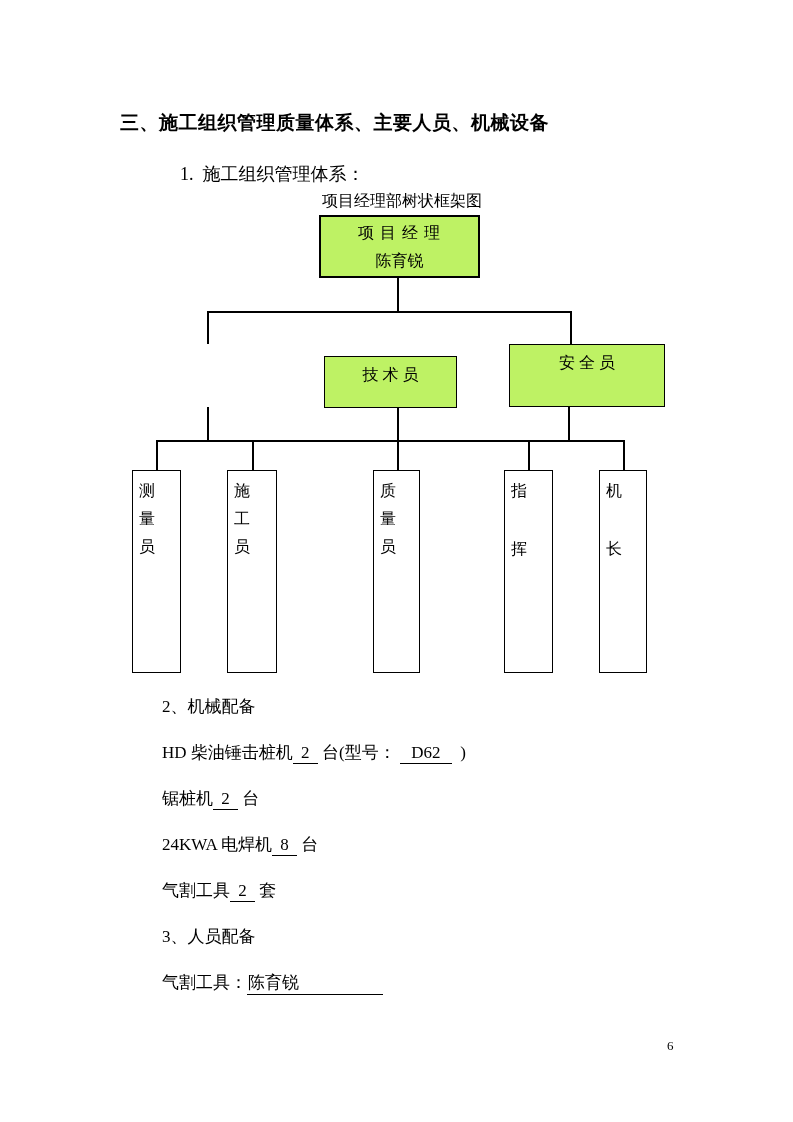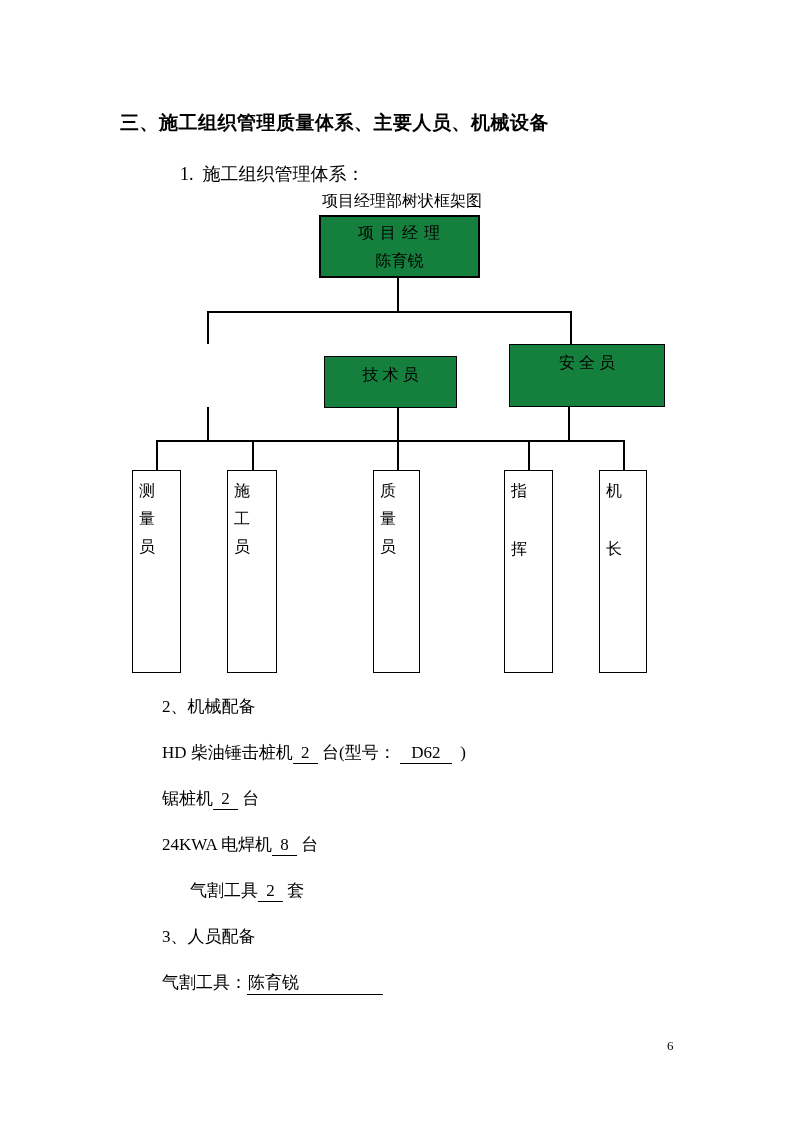--- a/index.html
+++ b/index.html
@@ -37,21 +37,21 @@
     left: 322px;
     top: 190px;
     font-size: 16px;
     line-height: 22px;
     white-space: pre;
   }
   
   .obox {
     position: absolute;
     border: 1.5px solid #000;
-    background: #15803d;
+    background: #bef264;
     box-sizing: border-box;
     font-size: 16px;
     text-align: center;
   }
   .obox.top { border-width: 2px; }
   .obox .bl1 { margin-top: 6px; white-space: pre; letter-spacing: 1px; }
   .obox .bl2 { margin-top: 7px; white-space: pre; }
   .obox.lv2 { padding-top: 8px; }
   .vbox {
     position: absolute;
@@ -157,21 +157,21 @@
   </div>
 
   <div class="bodyline" style="top:695px;">2、机械配备</div>
 
   <div class="bodyline" style="top:741px;"><span>HD 柴油锤击桩机</span><span class="u"> 2 </span><span> 台(型号： </span><span class="u-wide"> D62 </span><span>  )</span></div>
 
   <div class="bodyline" style="top:787px;"><span>锯桩机</span><span class="u"> 2 </span><span> 台</span></div>
 
   <div class="bodyline" style="top:833px;"><span>24KWA 电焊机</span><span class="u"> 8 </span><span> 台</span></div>
 
-  <div class="bodyline" style="top:879px;margin-left:28px;"><span>气割工具</span><span class="u"> 2 </span><span> 套</span></div>
+  <div class="bodyline" style="top:879px;"><span>气割工具</span><span class="u"> 2 </span><span> 套</span></div>
 
   <div class="bodyline" style="top:925px;">3、人员配备</div>
 
   <div class="bodyline" style="top:971px;"><span>气割工具：</span><span class="name-u">陈育锐</span></div>
 
   <div class="page-number">6</div>
 
 </div>
 
 </body></html>

